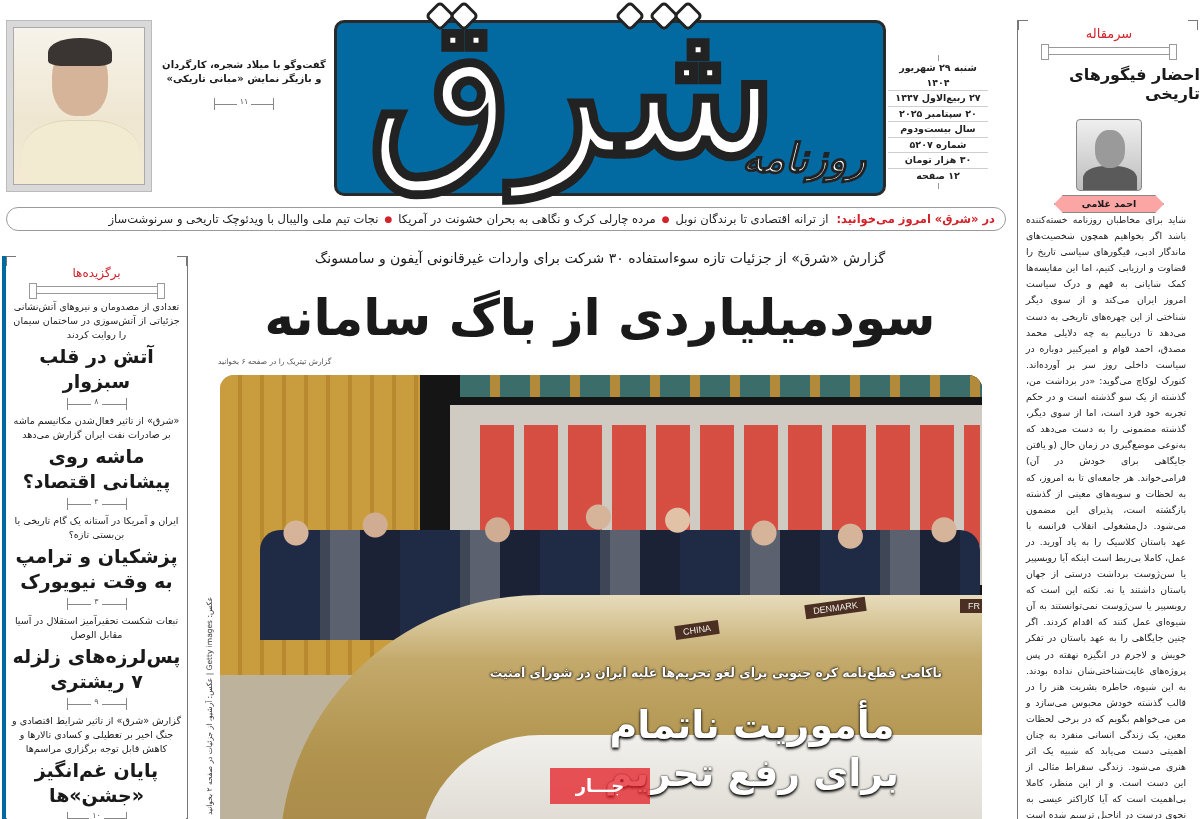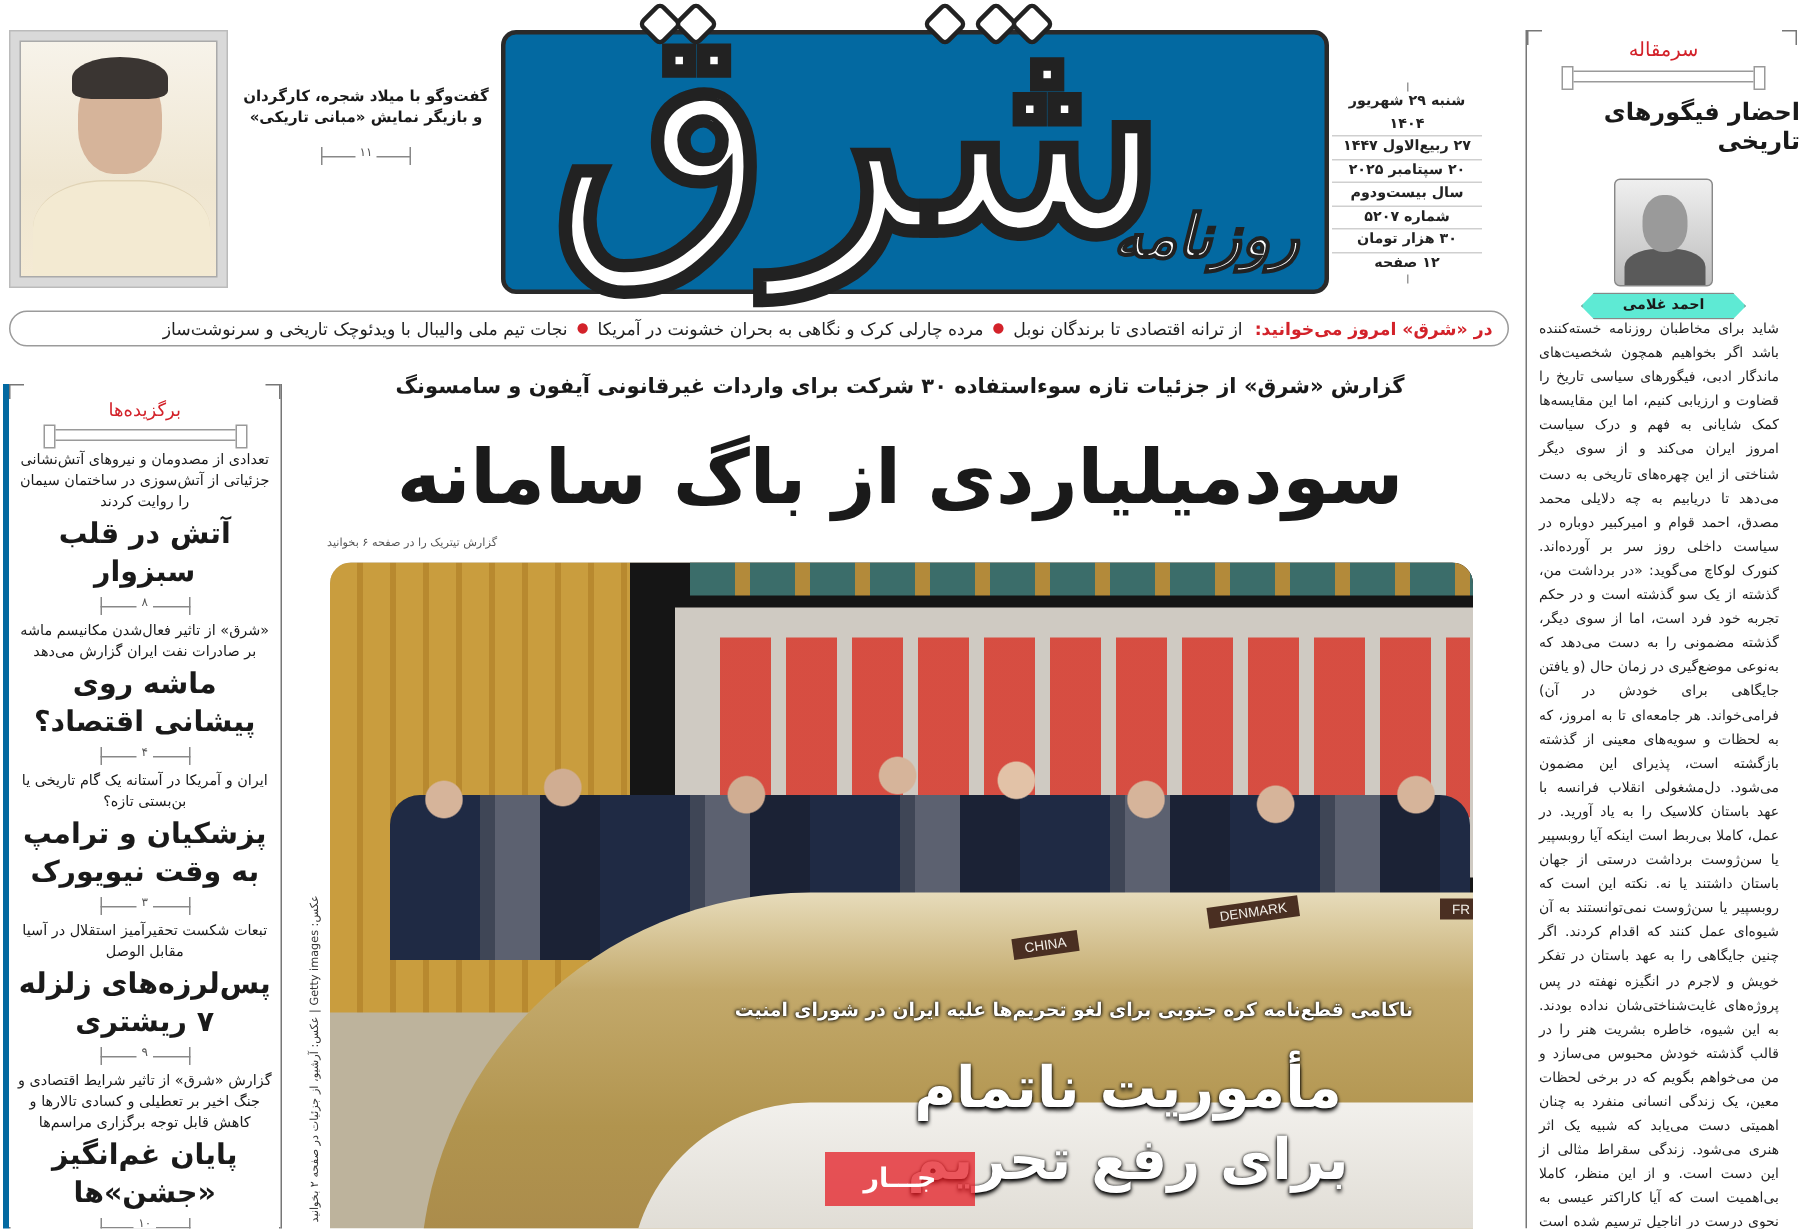--- a/index.html
+++ b/index.html
@@ -47,38 +47,38 @@
     
     #editorial-box { position: absolute; left: 1017px; top: 20px; width: 183px; height: 799px; border-left: 1px solid #777; }
     #editorial-box .c-tl, #editorial-box .c-tr { }
     #editorial-header { text-align: center; margin-top: 6px; }
     #editorial-header .label { color: #d3222a; font-size: 13px; }
     #editorial-header .orn-line { width: 130px; margin: 6px auto 0; }
     #editorial-title { text-align: right; font-size: 16px; font-weight: bold; margin-top: 10px; }
     #editorial-photo { width: 66px; height: 72px; margin: 16px auto 0; border: 1px solid #888; border-radius: 4px; background: linear-gradient(180deg, #efefef, #bdbdbd); position: relative; overflow: hidden; }
     #editorial-photo .eface { position: absolute; left: 18px; top: 10px; width: 30px; height: 38px; background: #9a9a9a; border-radius: 45%; }
     #editorial-photo .ebody { position: absolute; left: 6px; top: 46px; width: 54px; height: 30px; background: #5a5a5a; border-radius: 40% 40% 0 0; }
-    #editorial-author { width: 110px; height: 18px; margin: 4px auto 0; border: 1px solid #888; background: #5eead4; font-size: 9.5px; font-weight: bold; text-align: center; line-height: 16px; clip-path: polygon(8% 0, 92% 0, 100% 50%, 92% 100%, 8% 100%, 0 50%); }
+    #editorial-author { width: 110px; height: 18px; margin: 4px auto 0; border: 1px solid #888; background: #fca5a5; font-size: 9.5px; font-weight: bold; text-align: center; line-height: 16px; clip-path: polygon(8% 0, 92% 0, 100% 50%, 92% 100%, 8% 100%, 0 50%); }
     #editorial-body { position: absolute; top: 192px; left: 8px; right: 14px; font-size: 9.3px; line-height: 16.1px; text-align: justify; text-align-last: right; color: #222; }
 
     
     #today-strip { position: absolute; left: 6px; top: 207px; width: 1000px; height: 24px; border: 1px solid #9b9b9b; border-radius: 12px; display: flex; align-items: center; padding: 0 10px; font-size: 11.5px; white-space: nowrap; overflow: hidden; }
     #today-strip .label { color: #d3222a; font-weight: bold; margin-left: 8px; }
     #today-strip .item { color: #222; }
     #today-strip .sep { color: #d3222a; margin: 0 6px; font-size: 9px; }
 
     
     #selections { position: absolute; left: 2px; top: 256px; width: 186px; height: 572px; border-right: 1px solid #777; border-left: 4px solid #0369a1; text-align: center; padding: 0 6px; }
     #selections .sec-label { color: #d3222a; font-size: 12px; margin-top: 10px; letter-spacing: 2px; }
     #selections .orn-line { width: 130px; margin: 6px auto 6px; }
     .sel-kicker { font-size: 9.6px; line-height: 14px; margin-top: 4px; }
     .sel-title { font-size: 19px; font-weight: bold; line-height: 25px; margin-top: 2px; }
 
     
-    #lead-kicker { position: absolute; left: 200px; top: 250px; width: 800px; text-align: center; font-size: 14px; font-weight: bold; }
+    #lead-kicker { position: absolute; left: 200px; top: 250px; width: 800px; text-align: center; font-size: 14px; font-weight: normal; }
     #lead-headline { position: absolute; left: 200px; top: 282px; width: 800px; text-align: center; font-size: 50px; font-weight: bold; line-height: 72px; letter-spacing: -1px; }
     #lead-ref { position: absolute; left: 218px; top: 357px; font-size: 7.5px; color: #555; direction: rtl; }
 
     
     #main-photo { position: absolute; left: 220px; top: 375px; width: 762px; height: 444px; border-radius: 14px 14px 0 0; overflow: hidden; background: #bdb39c; }
     .wall { position: absolute; left: 0; top: 0; width: 200px; height: 300px; background: repeating-linear-gradient(90deg, #c99d3e 0 18px, #b8892f 18px 22px); }
     .mural { position: absolute; left: 200px; top: 0; width: 562px; height: 300px; background: #151515; }
     .mural-map { position: absolute; left: 230px; top: 30px; width: 532px; height: 180px; background: #cfcac2; }
     .mural-top { position: absolute; left: 240px; top: 0; width: 522px; height: 22px; background: repeating-linear-gradient(90deg, #3b6d6a 0 30px, #b38a3a 30px 40px); }
     .chairs { position: absolute; left: 260px; top: 50px; width: 500px; height: 120px; background: repeating-linear-gradient(90deg, #d7473b 0 34px, transparent 34px 44px); opacity: .95; }

